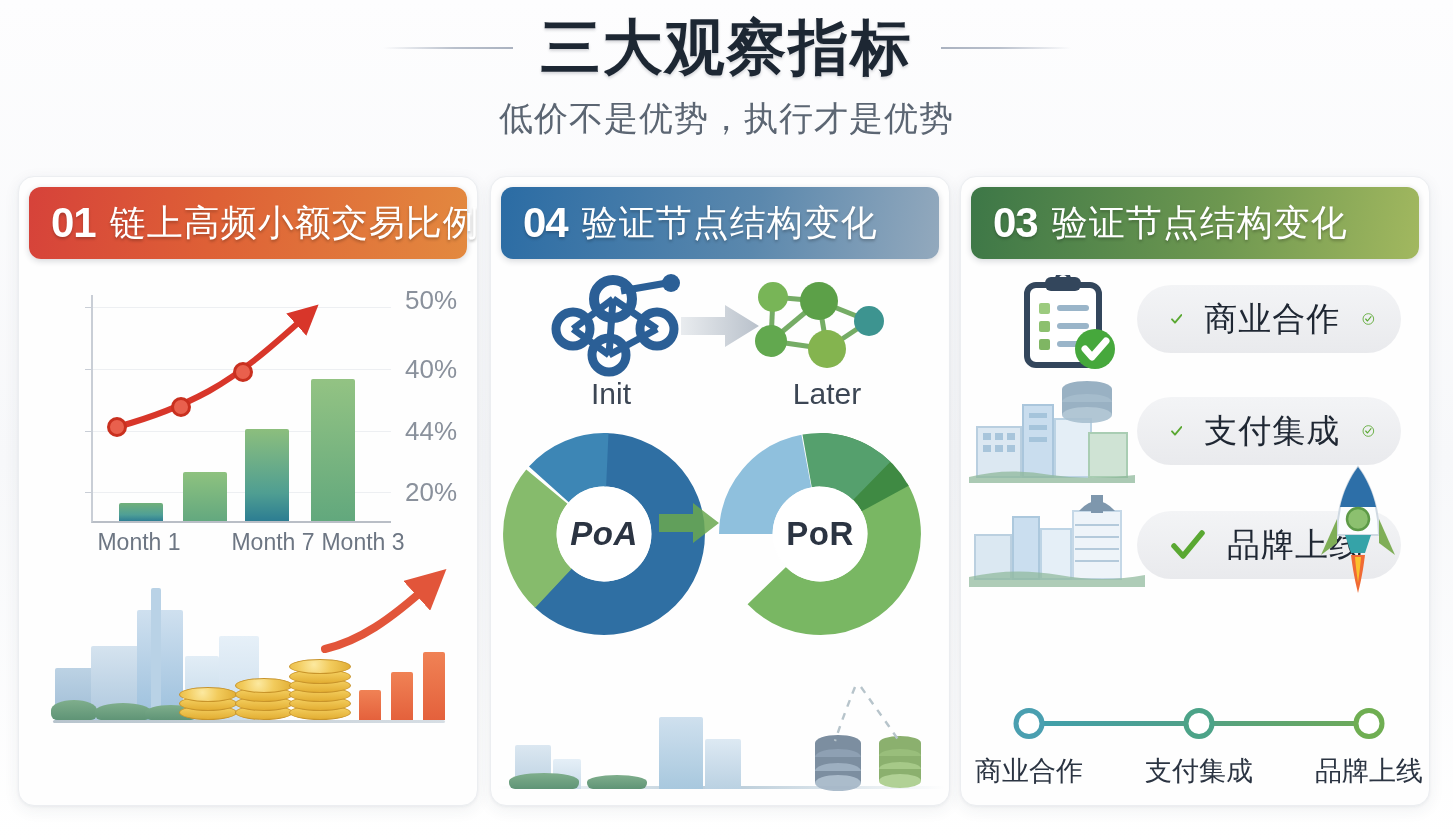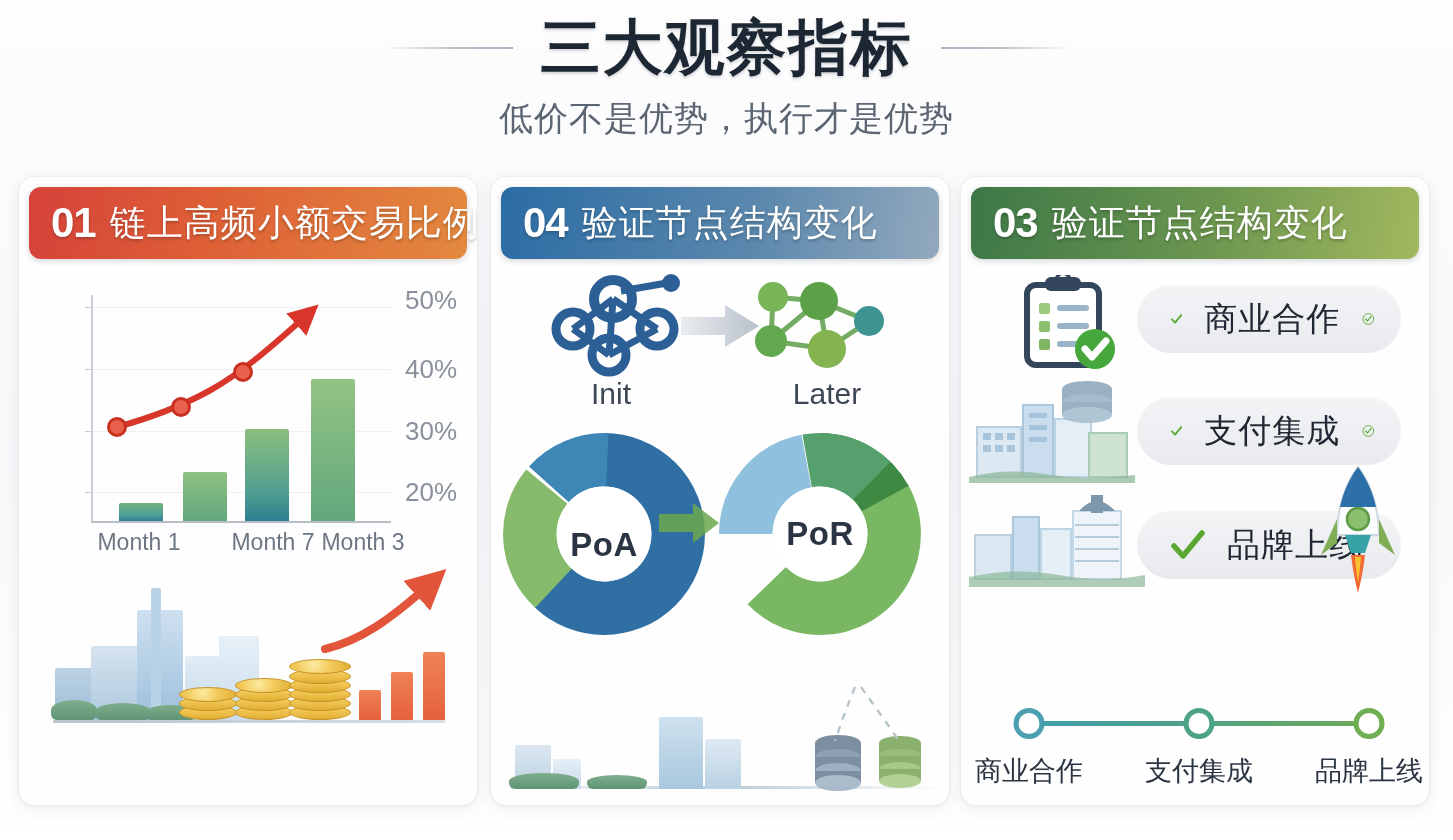--- a/index.html
+++ b/index.html
@@ -174,21 +174,21 @@
               <div class="gridline" style="top: 197.189px;"></div>
               <div class="ytick" style="top: 197.189px;"></div>
               <div class="bar g1" style="left: 26px; height: 18.4865px;"></div>
               <div class="bar g2" style="left: 90px; height: 49.2973px;"></div>
               <div class="bar g3" style="left: 152px; height: 92.4324px;"></div>
               <div class="bar g4" style="left: 218px; height: 141.73px;"></div>
             </div>
           <div id="ylabels-1">
               <div class="ylabel" style="top: 23px;">50%</div>
               <div class="ylabel" style="top: 91.9459px;">40%</div>
-              <div class="ylabel" style="top: 153.568px;">30%</div>
+              <div class="ylabel" style="top: 153.568px;">44%</div>
               <div class="ylabel" style="top: 215.189px;">20%</div>
             </div>
           <div id="xlabels-1">
               <div class="xlabel" style="left: 106px;">Month 1</div>
               <div class="xlabel" style="left: 240px;">Month 7</div>
               <div class="xlabel" style="left: 330px;">Month 3</div>
             </div>
           <svg class="trend-svg" viewBox="0 0 330 240">
             <defs>
               <marker id="arrowhead" markerWidth="5" markerHeight="5" refX="2.4" refY="2.5" orient="auto">
@@ -302,21 +302,21 @@
           <div class="net-label" style="left:336px;">Later</div>
         </div>
 
         <div class="donut-row">
           <svg style="position:absolute;left:10px;top:0;width:206px;height:206px;" viewBox="0 0 100 100">
             <circle cx="50" cy="50" r="36" fill="none" stroke="#2f6fa3" stroke-width="26" stroke-dasharray="140.2 86.0" transform="rotate(-90 50 50)"></circle>
             <circle cx="50" cy="50" r="36" fill="none" stroke="#86bb6c" stroke-width="26" stroke-dasharray="54.3 171.9" transform="rotate(133 50 50)"></circle>
             <circle cx="50" cy="50" r="36" fill="none" stroke="#3d86b5" stroke-width="26" stroke-dasharray="31.7 194.5" transform="rotate(222 50 50)"></circle>
             <circle cx="50" cy="50" r="23" fill="#ffffff"></circle>
           </svg>
-          <div class="donut-label" style="left:113px;top:114px;">PoA</div>
+          <div class="donut-label" style="left:113px;top:103px;font-style:italic;">PoA</div>
 
           <svg style="position:absolute;left:166px;top:68px;width:66px;height:48px;" viewBox="0 0 66 48">
             <path d="M2,15 L36,15 L36,4 L62,24 L36,44 L36,33 L2,33 Z" fill="#6aa84f" opacity="0.85"></path>
           </svg>
 
           <svg style="position:absolute;left:226px;top:0;width:206px;height:206px;" viewBox="0 0 100 100">
             <circle cx="50" cy="50" r="36" fill="none" stroke="#79b763" stroke-width="26" stroke-dasharray="104.0 122.2" transform="rotate(-30 50 50)"></circle>
             <circle cx="50" cy="50" r="36" fill="none" stroke="#3f8a43" stroke-width="26" stroke-dasharray="38.5 187.7" transform="rotate(-90 50 50)"></circle>
             <circle cx="50" cy="50" r="36" fill="none" stroke="#8fc0dd" stroke-width="26" stroke-dasharray="49.8 176.4" transform="rotate(180 50 50)"></circle>
             <circle cx="50" cy="50" r="36" fill="none" stroke="#55a06d" stroke-width="26" stroke-dasharray="34.0 192.2" transform="rotate(260 50 50)"></circle>

